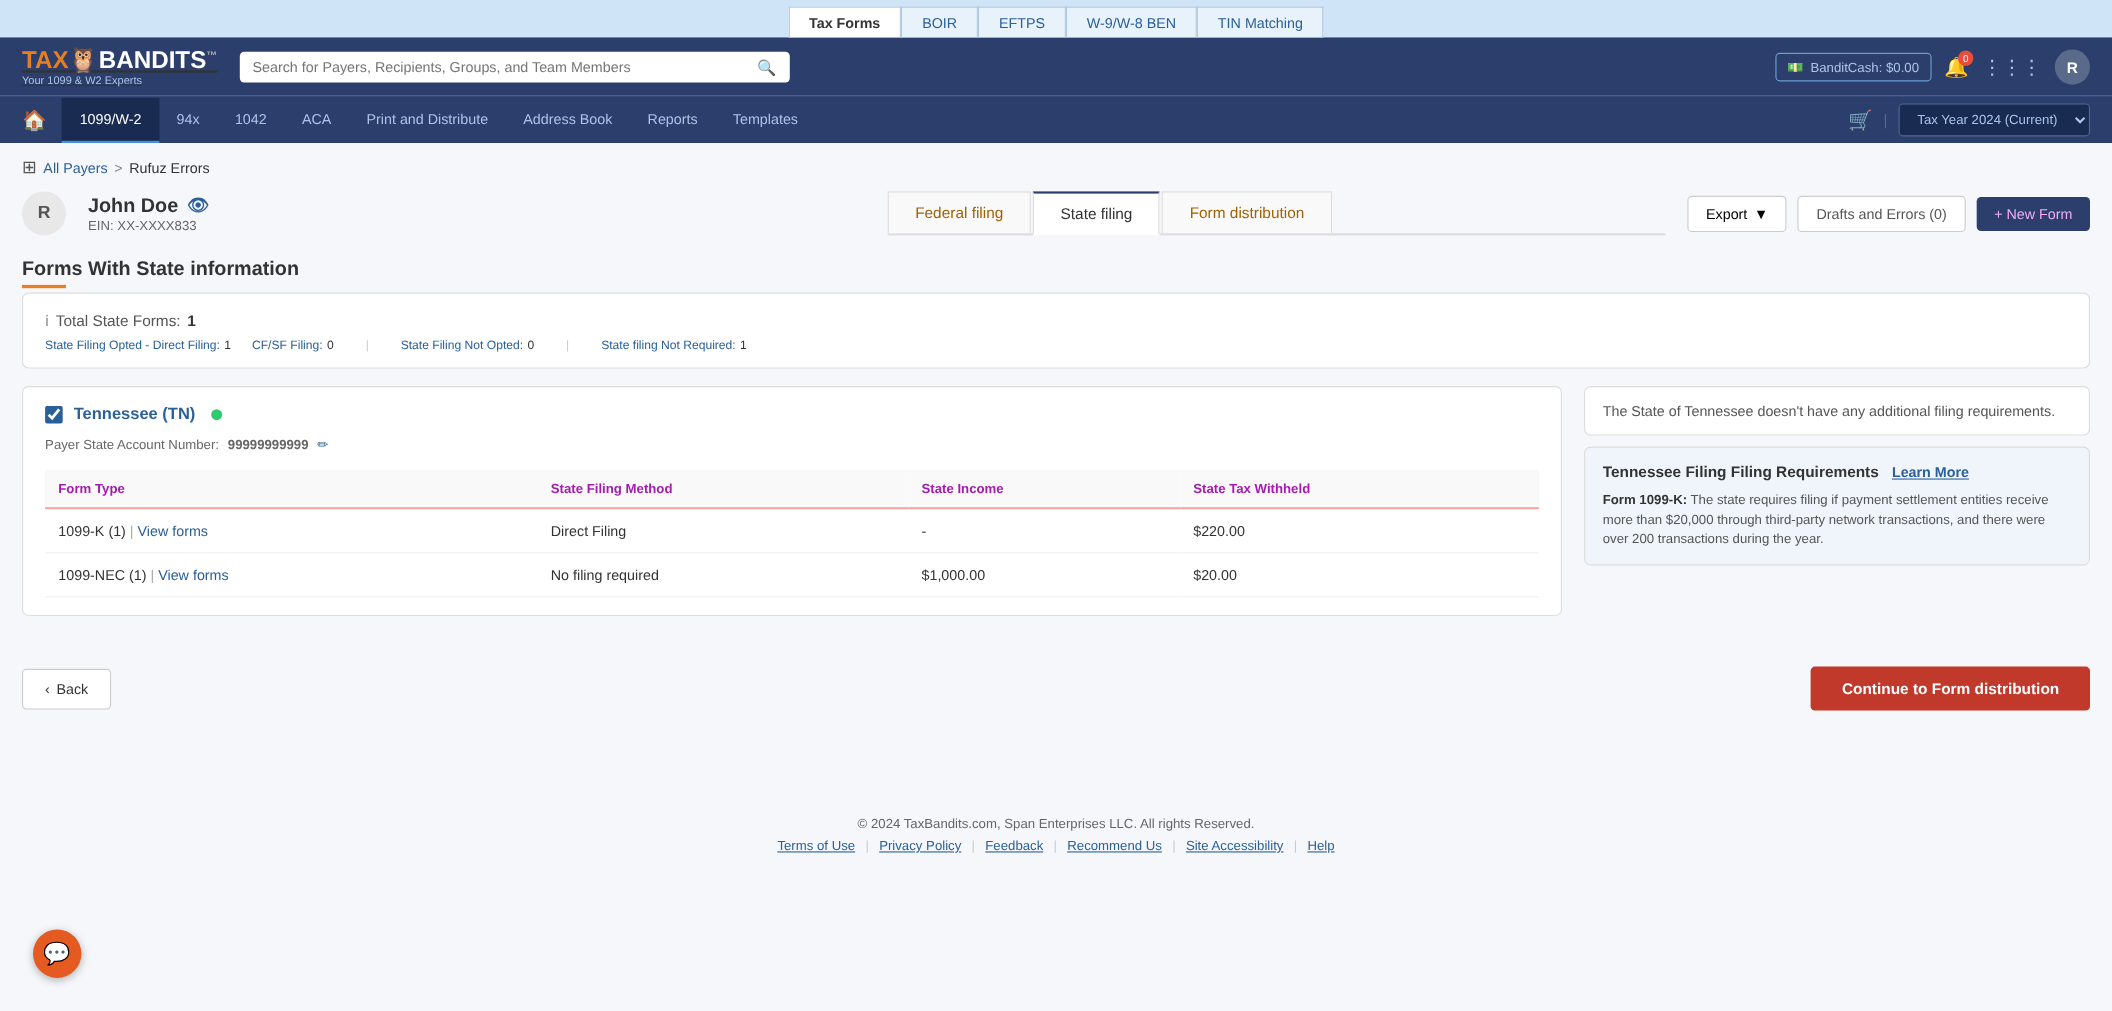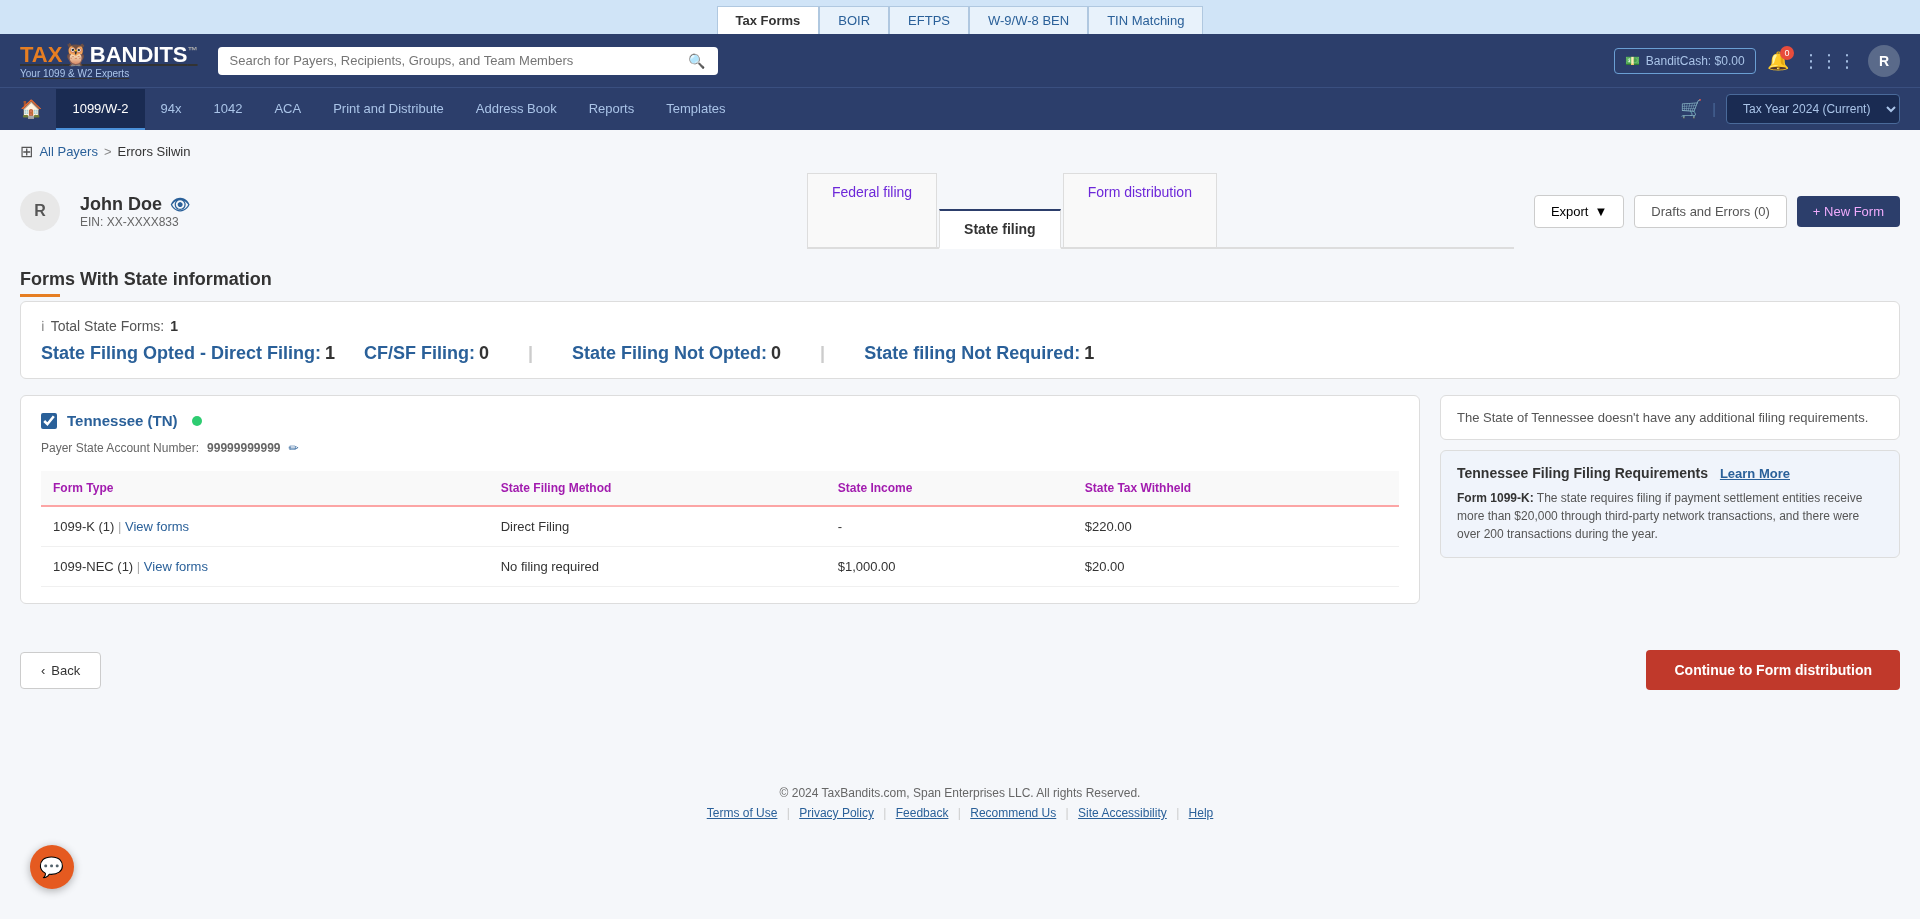--- a/index.html
+++ b/index.html
@@ -216,31 +216,30 @@
       gap: 0;
       border-bottom: 2px solid #ddd;
     }
     .tab {
       padding: 10px 24px;
       font-size: 14px;
       cursor: pointer;
       border: 1px solid #ddd;
       border-bottom: none;
       background: #f9f9f9;
-      color: #6d28d9;
+      color: #a16207;
       margin-right: 2px;
     }
     .tab.active {
       background: #fff;
       color: #333;
-      font-weight: bold;
+      font-weight: normal;
       border-top: 2px solid #2c3e6b;
       border-bottom: 2px solid #fff;
       margin-bottom: -2px;
-      margin-top: 36px;
     }
     .payer-actions {
       display: flex;
       align-items: center;
       gap: 10px;
     }
     .export-btn {
       border: 1px solid #ccc;
       background: #fff;
       padding: 8px 16px;
@@ -305,24 +304,23 @@
       color: #555;
       margin-bottom: 8px;
       display: flex;
       align-items: center;
       gap: 6px;
     }
     .summary-total .info-icon { color: #888; }
     .summary-total strong { color: #333; }
     .summary-stats {
       display: flex;
-      gap: 29px;
-      font-size: 18px;
+      gap: 19px;
+      font-size: 11px;
       flex-wrap: wrap;
-      font-weight: bold;
     }
     .stat-item { display: flex; gap: 4px; align-items: center; }
     .stat-label { color: #2a6099; }
     .stat-divider { color: #ccc; margin: 0 10px; }
 
     
     .main-layout {
       display: flex;
       gap: 20px;
     }
@@ -531,21 +529,21 @@
     <select class="tax-year-select">
       <option>Tax Year 2024 (Current)</option>
     </select>
   </div>
 </div>
 
 <div class="breadcrumb">
   <span class="breadcrumb-grid">⊞</span>
   <a href="#">All Payers</a>
   <span class="breadcrumb-sep">&gt;</span>
-  <span>Errors Silwin</span>
+  <span>Rufuz Errors</span>
 </div>
 
 <div class="content">
 
   <div class="payer-header">
     <div class="payer-avatar">R</div>
     <div class="payer-info">
       <div class="payer-name">
         <span>John Doe</span>
         <span class="eye-icon">👁</span>

